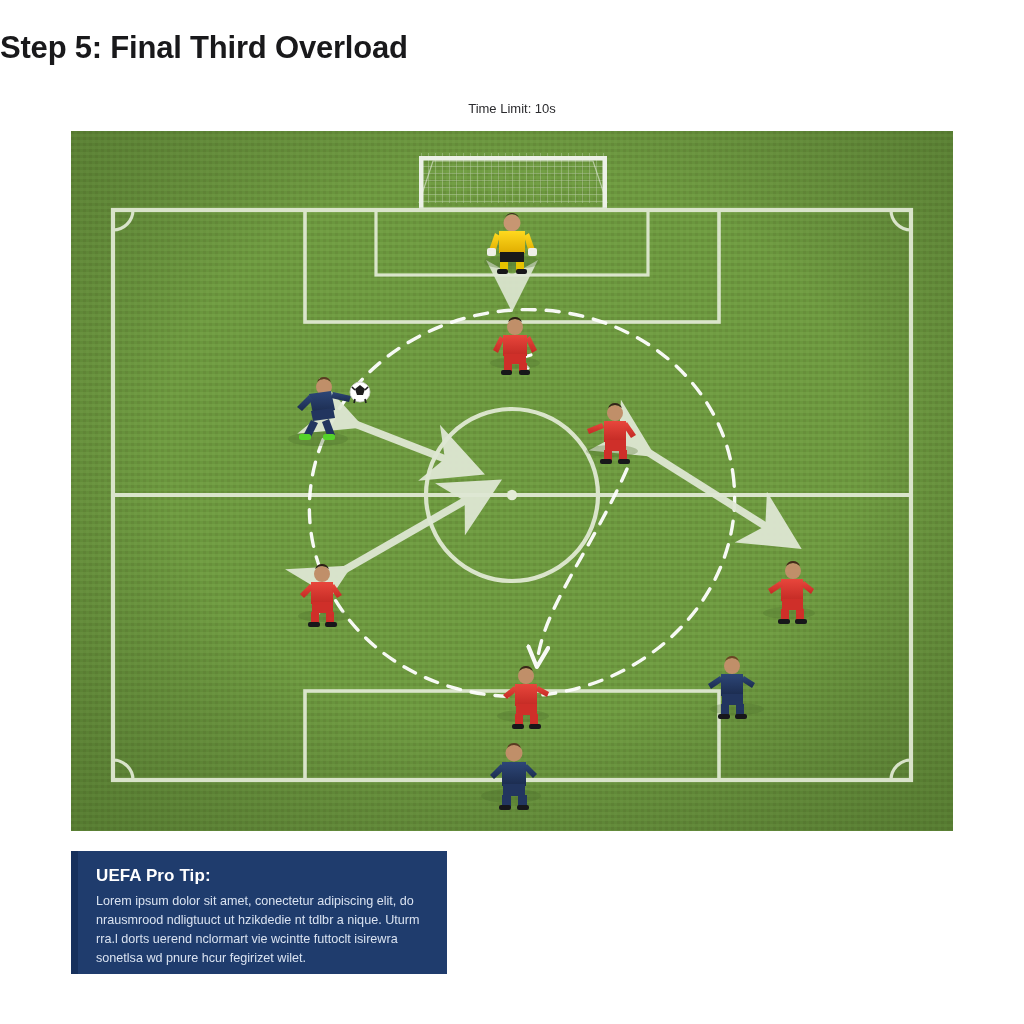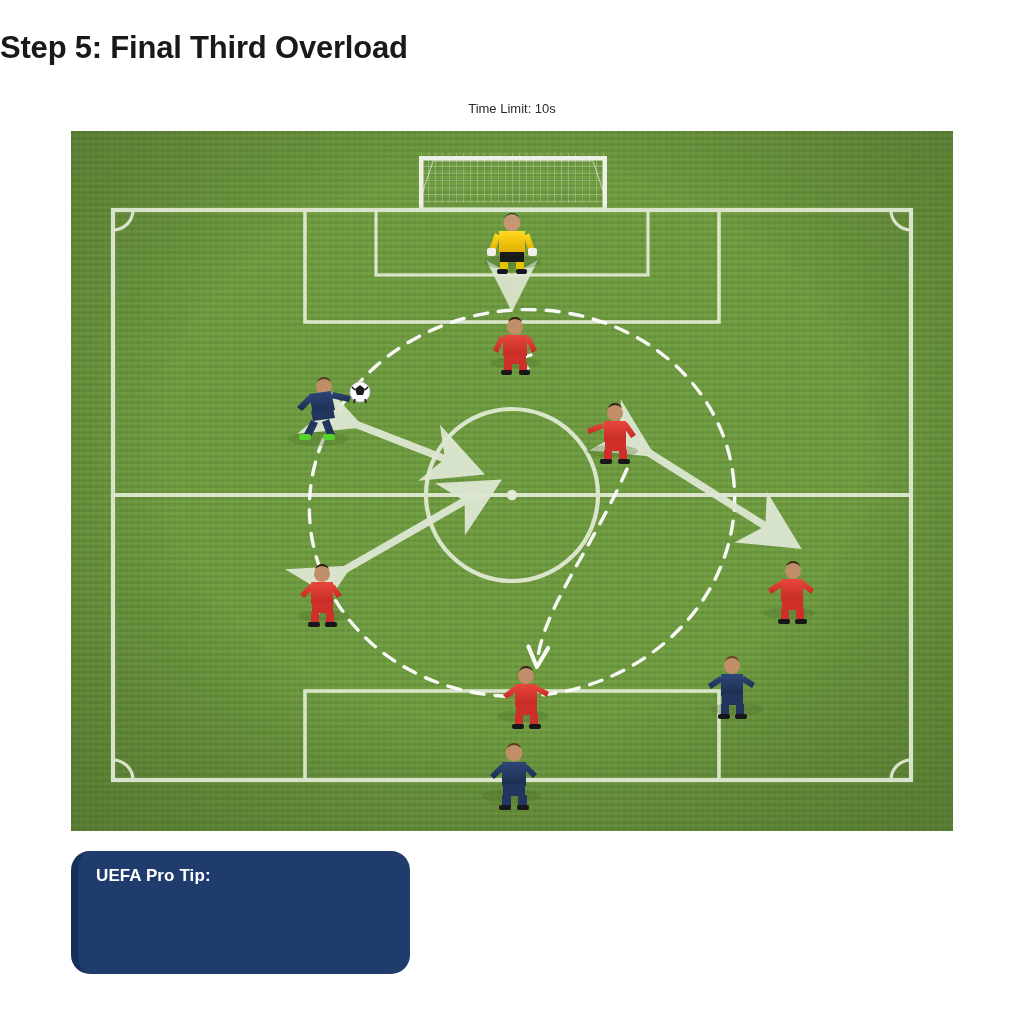--- a/index.html
+++ b/index.html
@@ -46,27 +46,26 @@
     width: 882px;
     height: 700px;
   }
   .pitch-svg { display: block; width: 882px; height: 700px; }
 
   
   .tip-box {
     position: absolute;
     left: 71px;
     top: 851px;
-    width: 339px;
+    width: 376px;
     height: 123px;
     background: #1f3c6d;
     border-left: 7px solid #16305c;
     box-sizing: border-box;
     padding: 15px 22px 10px 18px;
-    border-radius: 19px;
   }
   .tip-title {
     color: #ffffff;
     font-size: 17px;
     font-weight: bold;
     margin: 0 0 6px 0;
     letter-spacing: 0.1px;
   }
   .tip-body {
     color: #d9e2f0;
@@ -295,13 +294,14 @@
       <rect x="431" y="664" width="9" height="12" fill="#22355f"></rect>
       <rect x="447" y="664" width="9" height="12" fill="#22355f"></rect>
       <rect x="428" y="674" width="12" height="5" rx="2" fill="#17171a"></rect>
       <rect x="446" y="674" width="12" height="5" rx="2" fill="#17171a"></rect>
     </g>
   </svg>
 </div>
 
 <div class="tip-box">
   <p class="tip-title">UEFA Pro Tip:</p>
+  <p class="tip-body">Lorem ipsum dolor sit amet, conectetur adipiscing elit, do nrausmrood ndligtuuct ut hzikdedie nt tdlbr a nique. Uturm rra.l dorts uerend nclormart vie wcintte futtoclt isirewra sonetlsa wd pnure hcur fegirizet wilet.</p>
 </div>
 
 </body></html>

